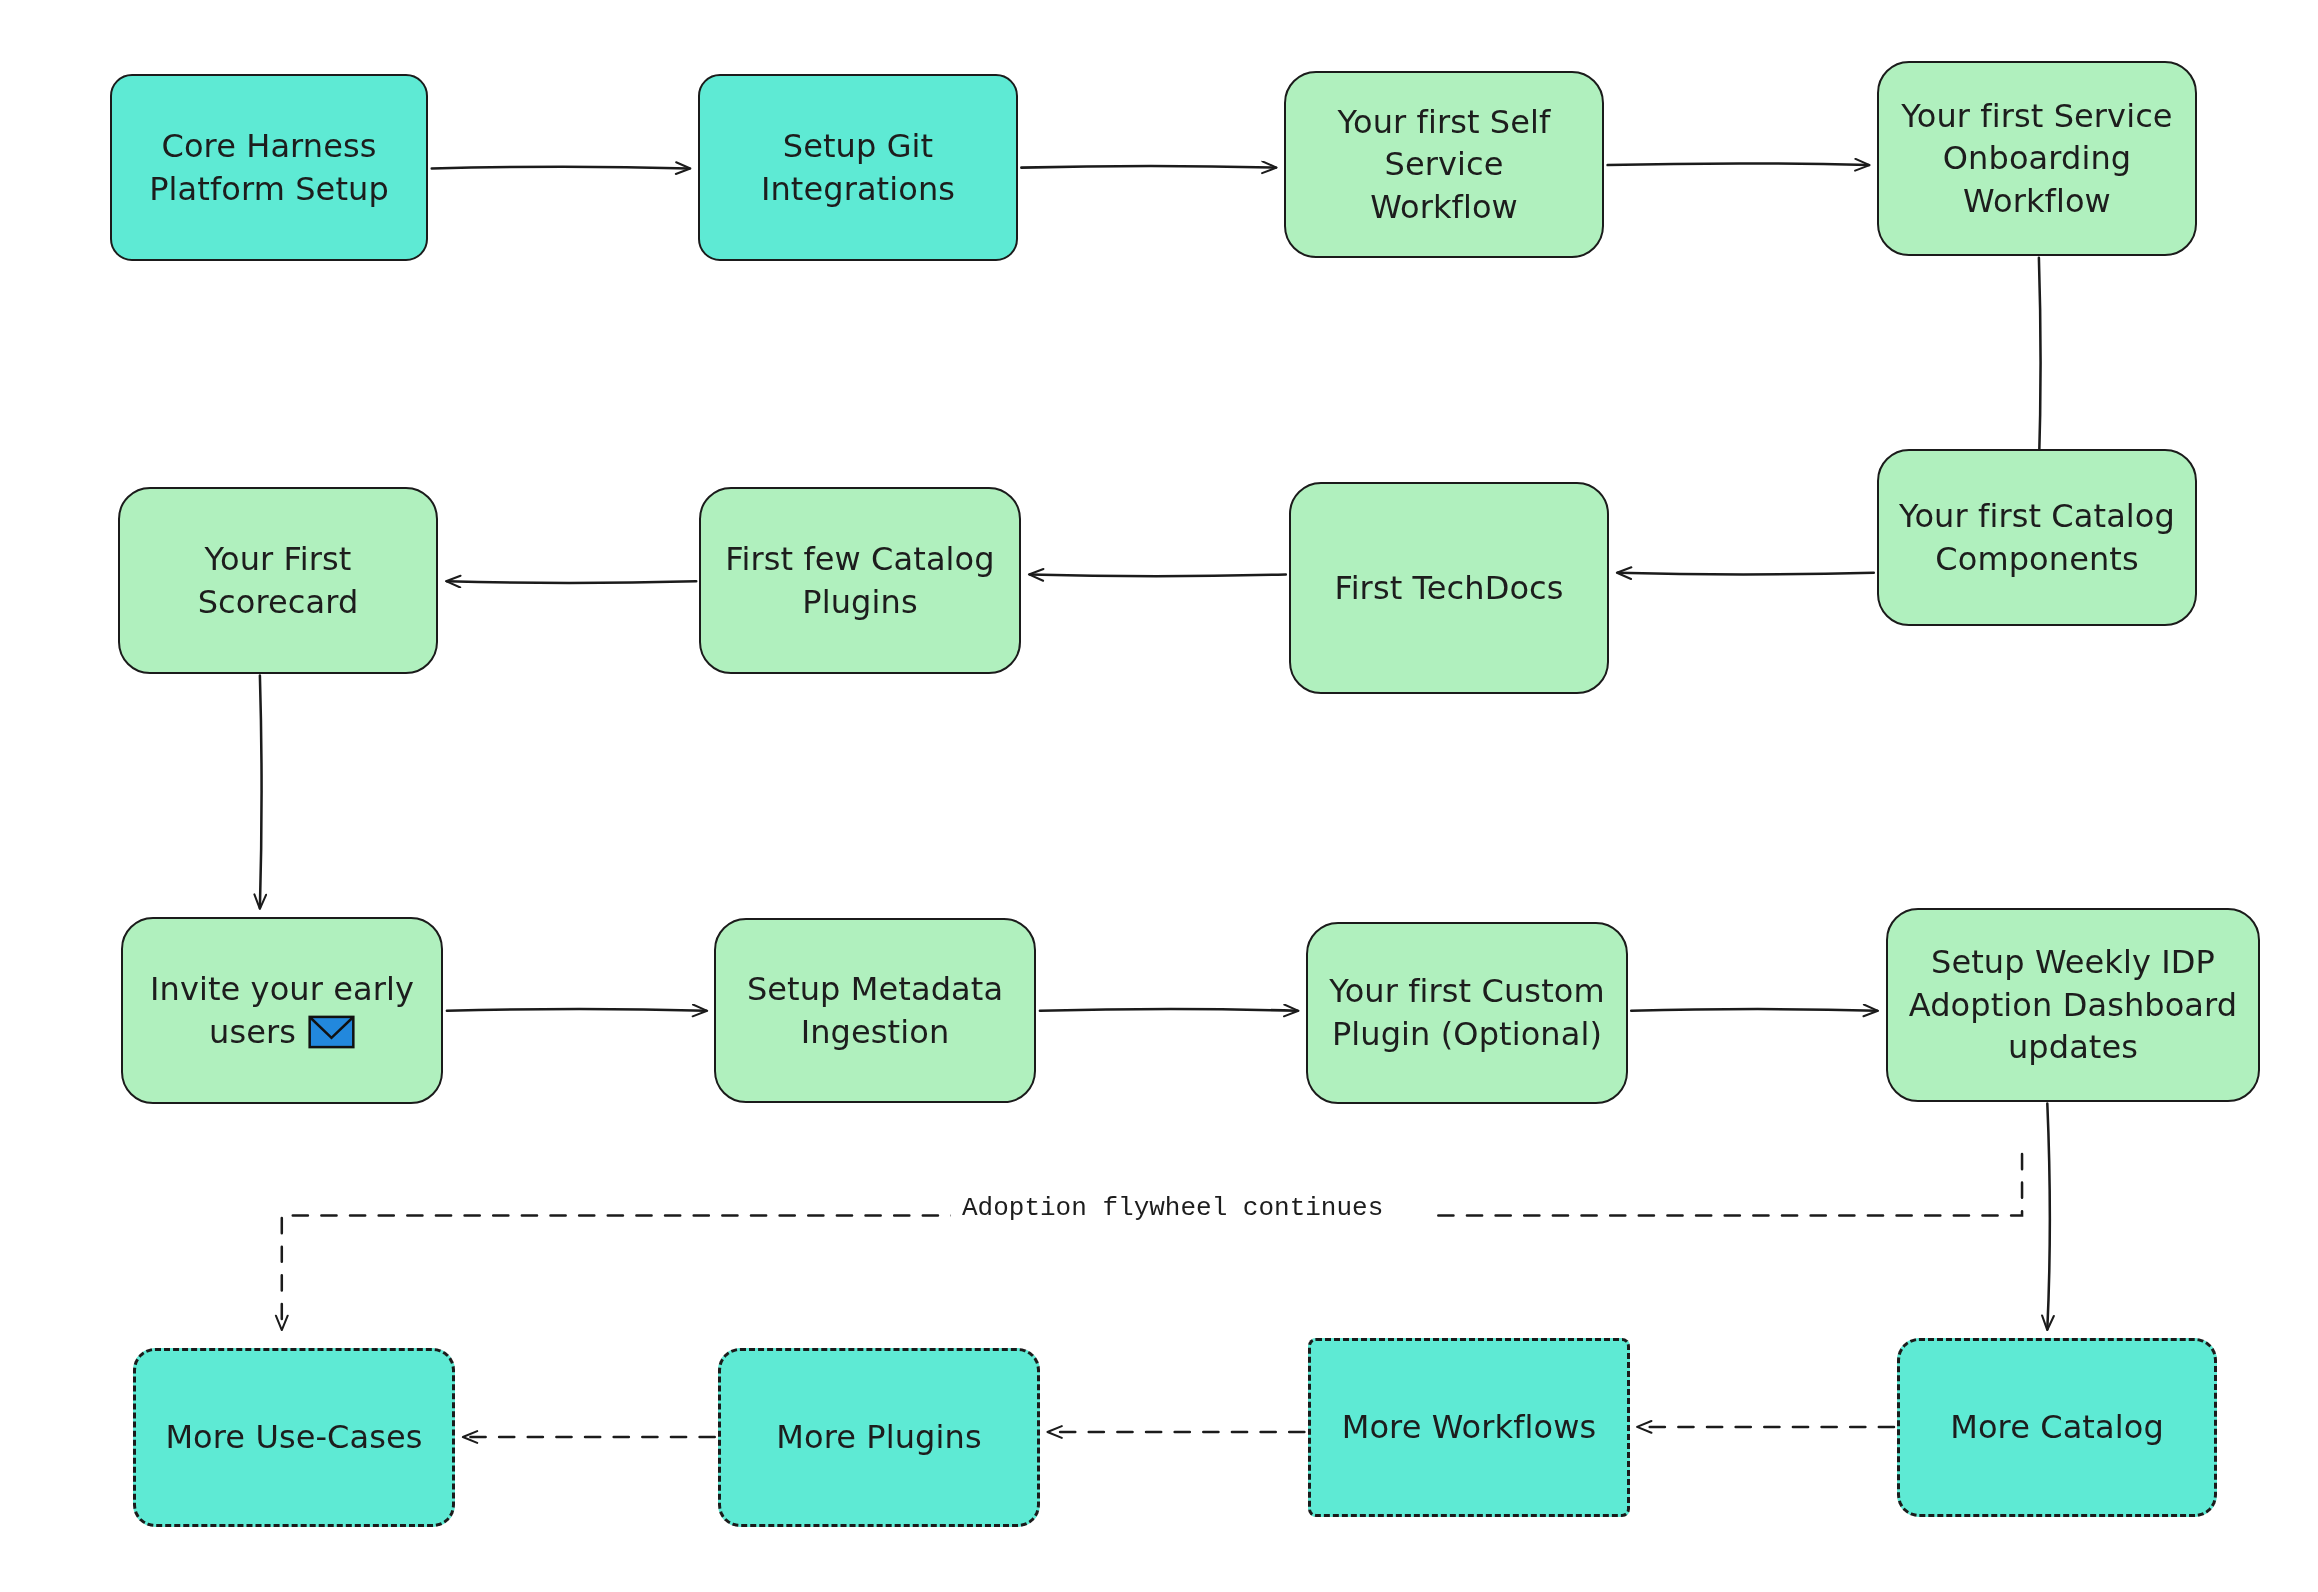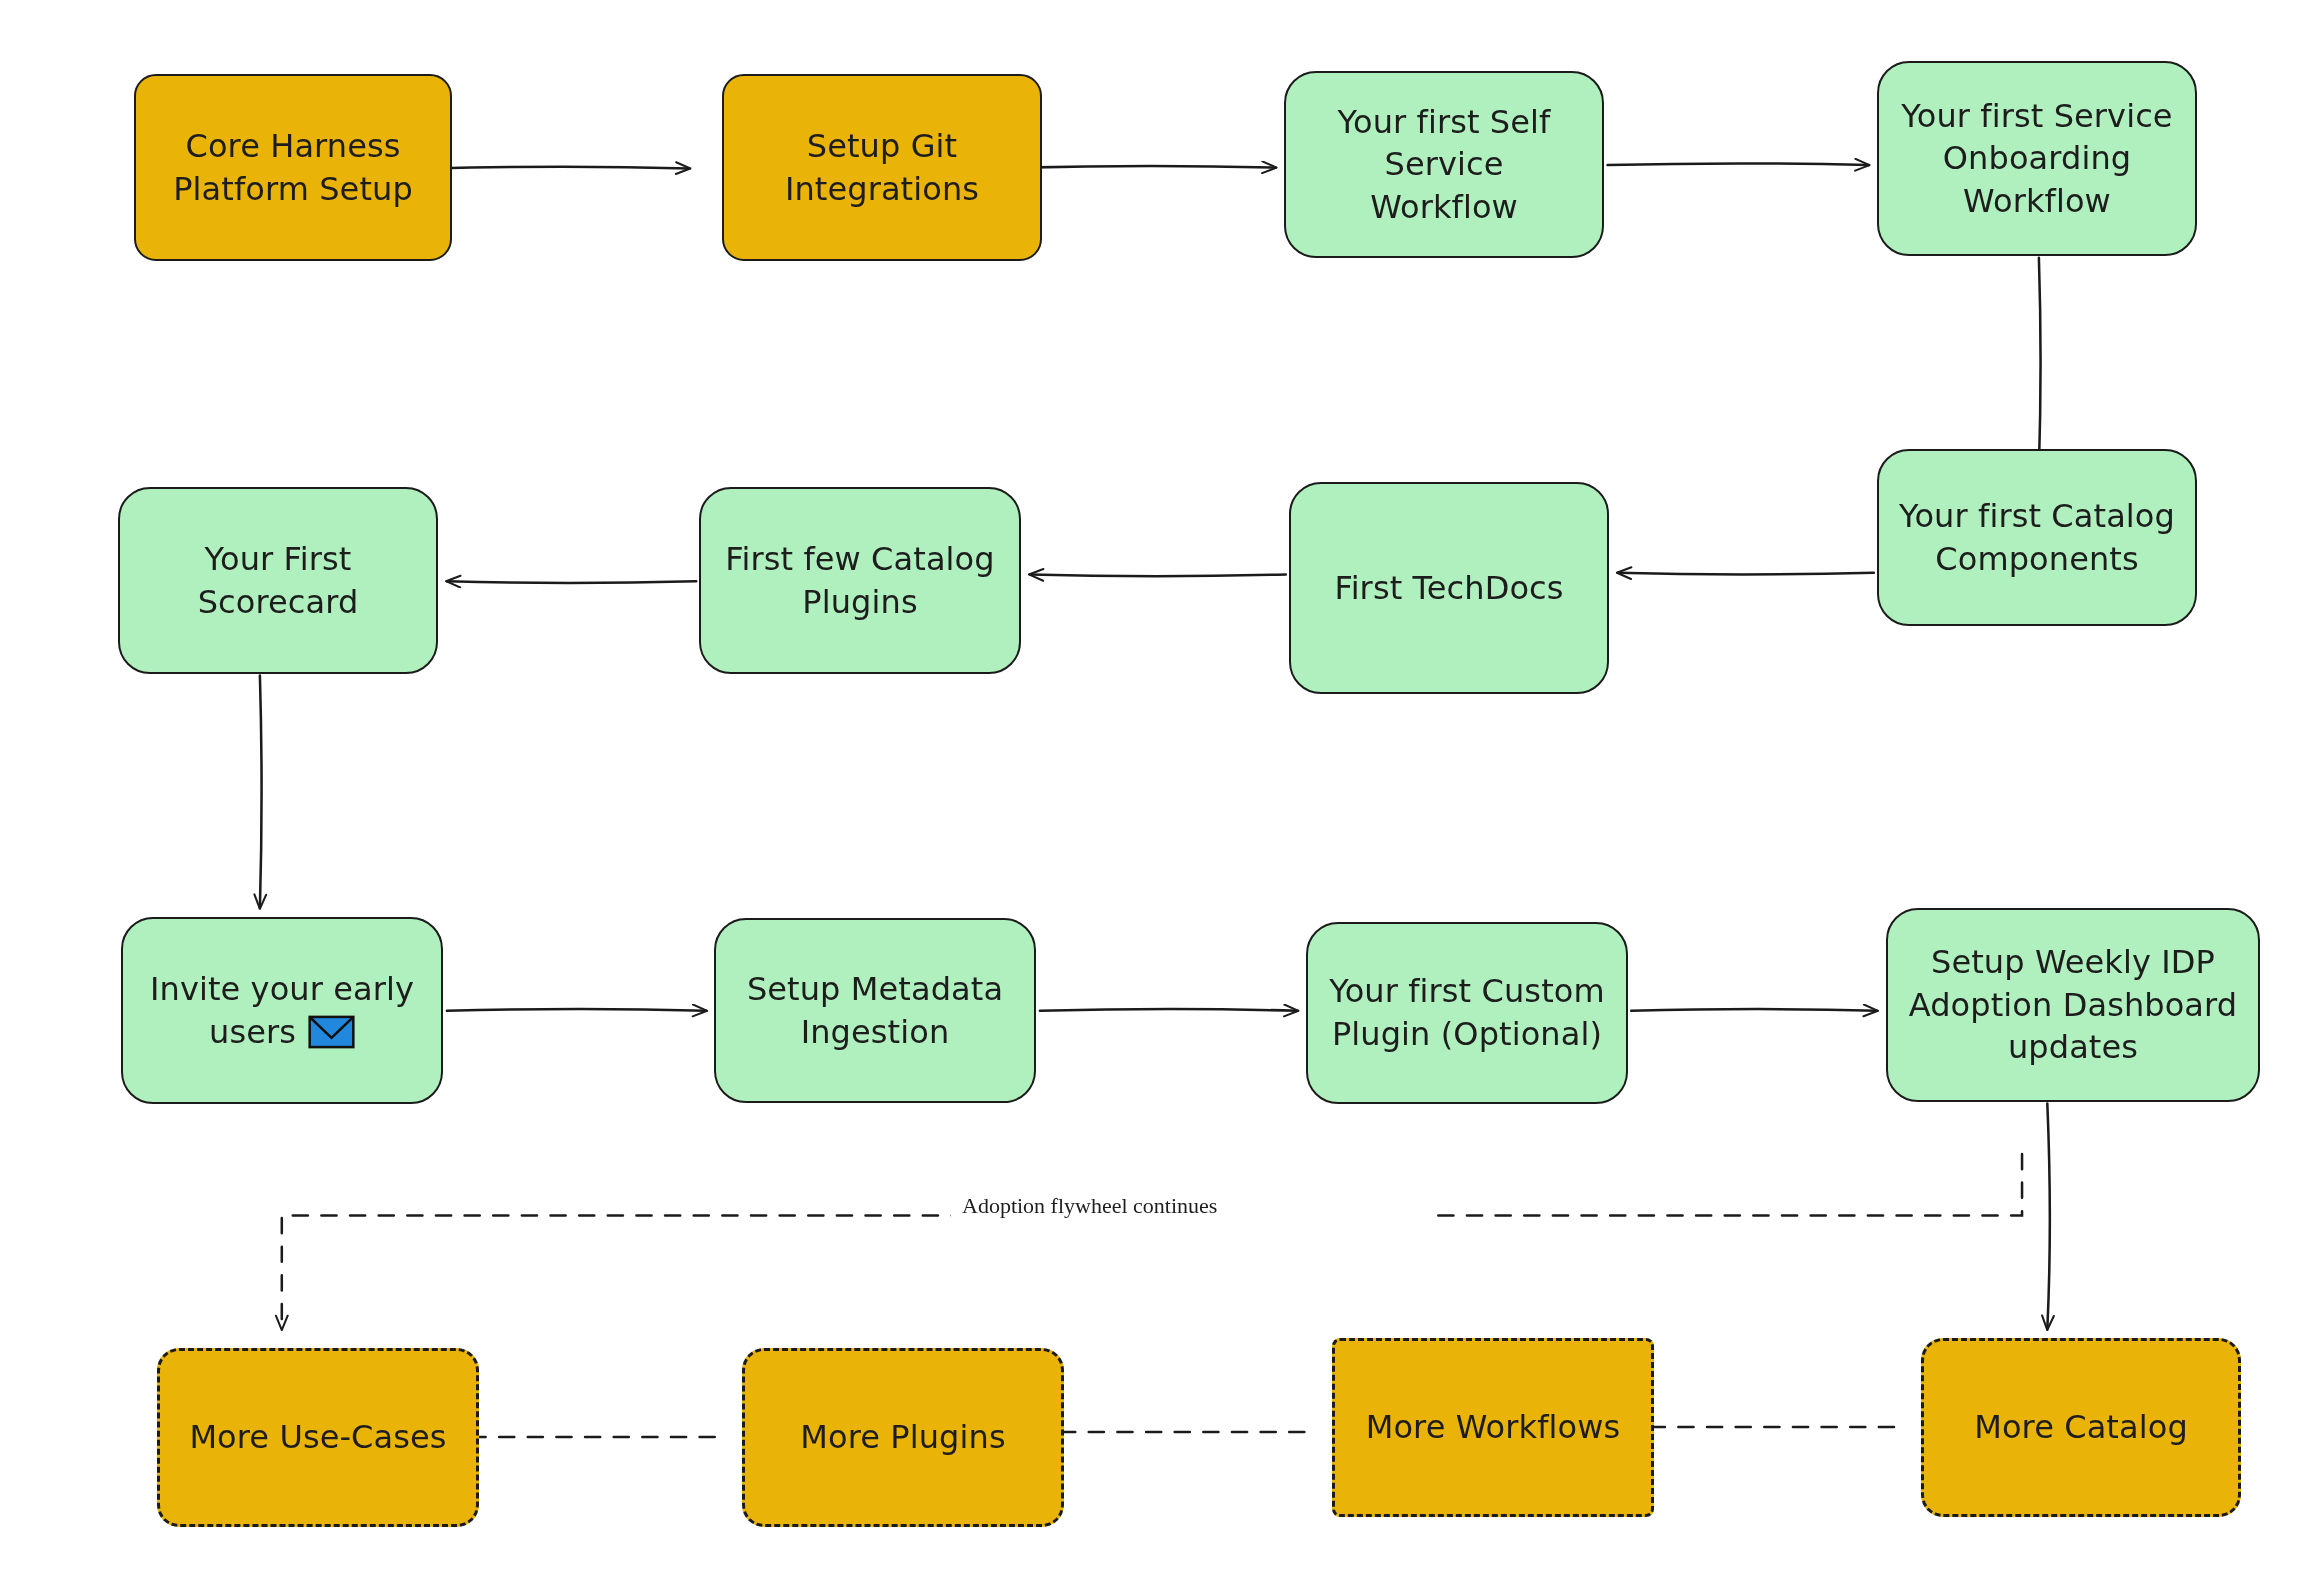--- a/index.html
+++ b/index.html
@@ -37,29 +37,29 @@
     border-radius: 22px;
     border: 2.5px solid #1b1b1b;
     color: #1d1d1d;
     font-size: 32px;
     line-height: 1.33;
     letter-spacing: 0.1px;
     padding: 6.7px 11.8px;
     font-family: "DejaVu Sans", sans-serif;
   }
   .node .lbl { display: block; }
-  .fill-blue  { background: #eab308; margin-left: 24px; }
+  .fill-blue  { background: #5eead4; }
   .fill-green { background: #b0f0be; border-radius: 32px; }
   .dashed     { border-style: dashed; border-width: 3.4px; }
   .edge-label {
     position: absolute;
-    font-size: 22px;
+    font-size: 26px;
     color: #1d1d1d;
     white-space: nowrap;
-    font-family: Liberation Serif, serif;
+    font-family: Liberation Mono, monospace;
   }
   .mail {
     display: inline-block;
     width: 47px;
     height: 34px;
     vertical-align: -6.7px;
     margin-left: 11.8px;
   }
 </style>
 </head>

